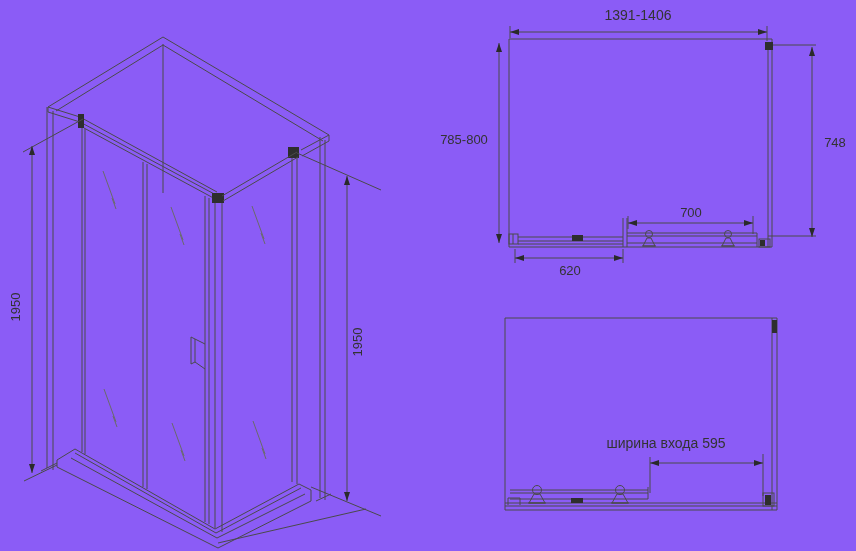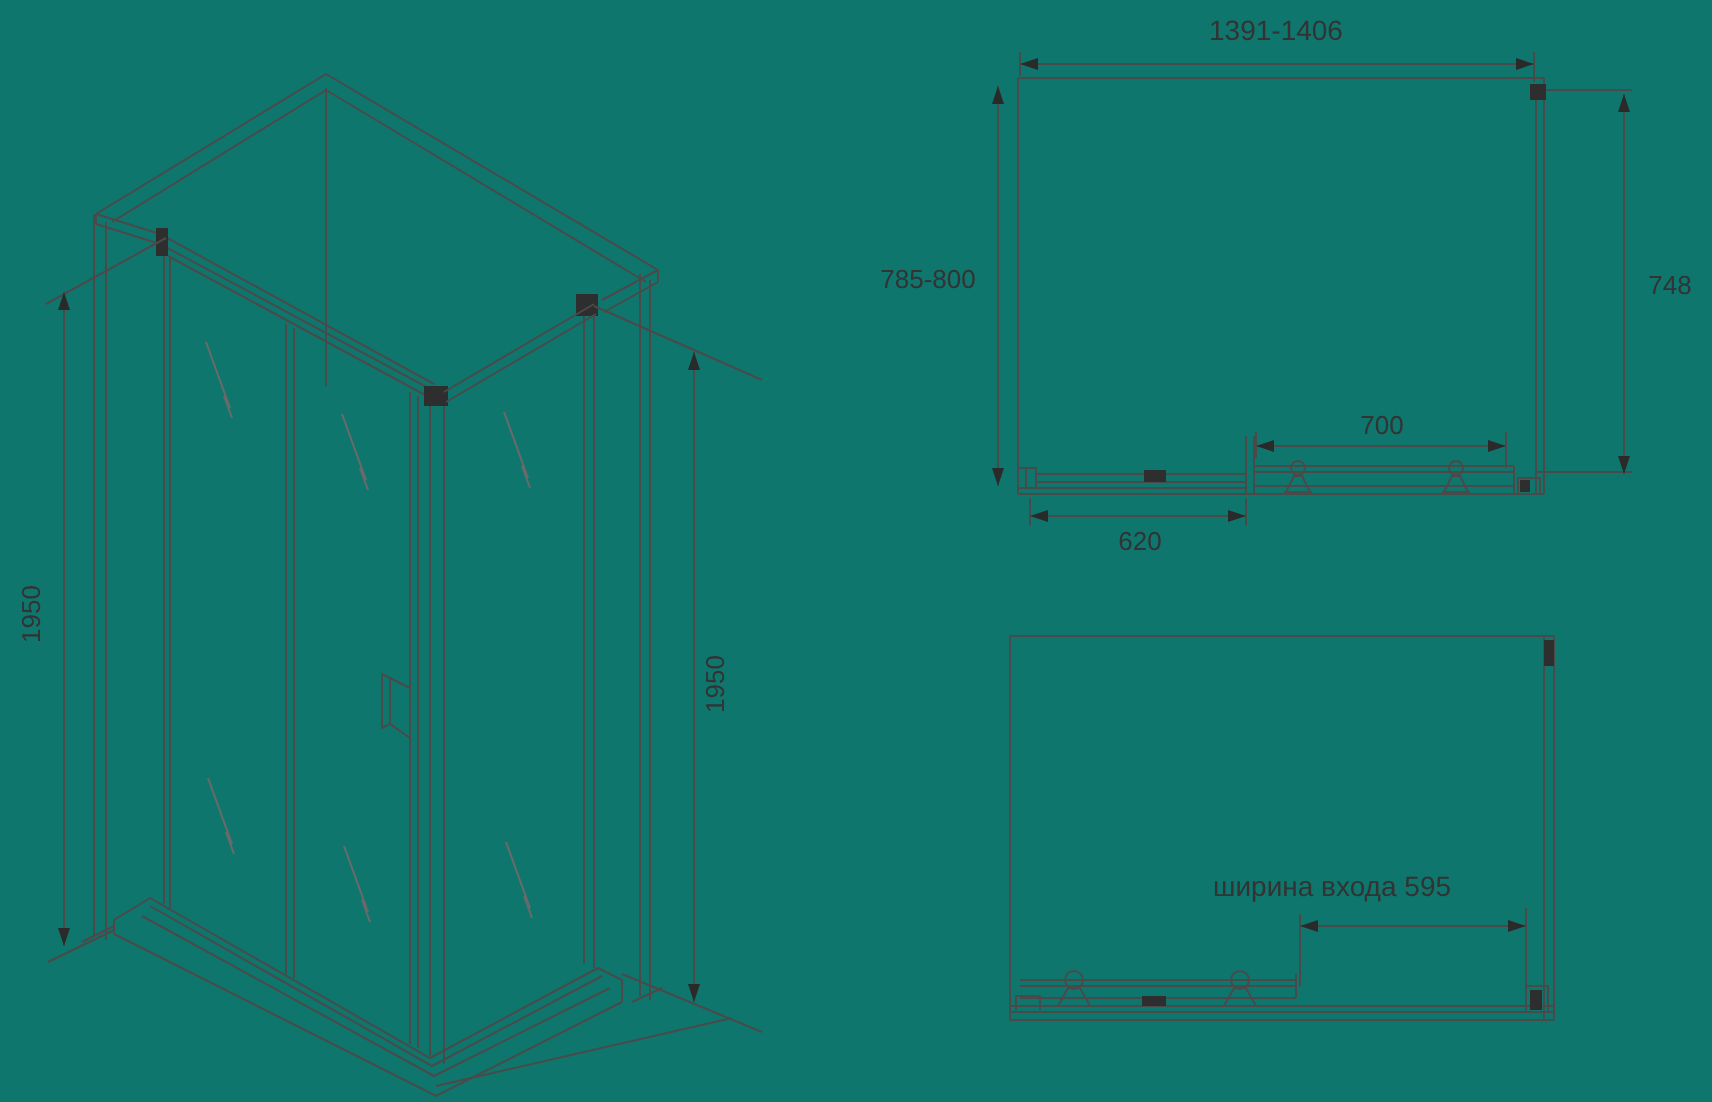--- a/index.html
+++ b/index.html
@@ -1,16 +1,16 @@
 <!DOCTYPE html>
 <html><head>
 <meta charset="utf-8">
 <style>
   html,body{margin:0;padding:0;background:#ffffff;}
-  .canvas{position:relative;width:856px;height:551px;background:#0f766e;overflow:hidden;
+  .canvas{position:relative;width:856px;height:551px;background:#8b5cf6;overflow:hidden;
           font-family:"Liberation Sans",sans-serif;text-align:center;}
   svg{display:block;}
   .ln{fill:none;stroke:#4a4a4a;stroke-width:1;}
   .lnt{fill:none;stroke:#6a6a6a;stroke-width:1;}
   .cap{fill:#2e2e2e;stroke:none;}
   .ar{fill:#2a2a2a;stroke:none;}
   .dim{font-family:"Liberation Sans",sans-serif;font-size:13px;fill:#333;}
   .dim-lg{font-family:"Liberation Sans",sans-serif;font-size:14px;fill:#333;}
 </style>
 </head>

